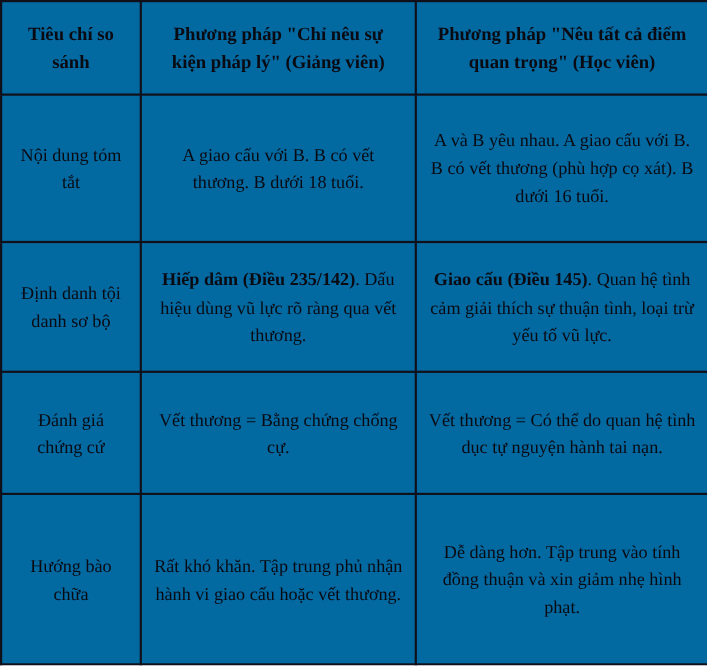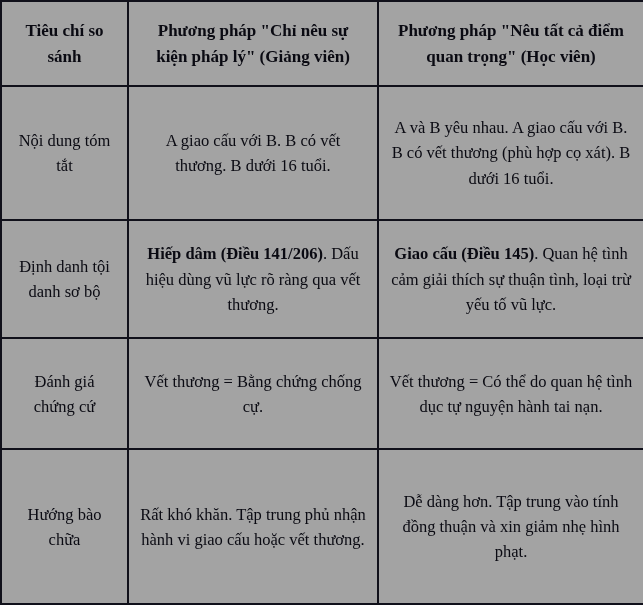--- a/index.html
+++ b/index.html
@@ -20,21 +20,21 @@
     width: 643px;
     height: 605px;
     border-collapse: collapse;
     table-layout: fixed;
     background: #f7f8fc;
   }
 
   .comparison-table td,
   .comparison-table th {
     border: 2px solid #10101a;
-    background: #a3a3a3;
+    background: #0369a1;
     text-align: center;
     vertical-align: middle;
     padding: 6px 10px;
     line-height: 1.52;
     font-size: 16.5px;
     font-weight: normal;
     box-sizing: border-box;
   }
 
   
@@ -83,27 +83,27 @@
     <tr class="header-row row-header">
       <th class="header-cell">Tiêu chí so sánh</th>
       <th class="header-cell">Phương pháp "Chỉ nêu sự kiện pháp lý" (Giảng viên)</th>
       <th class="header-cell">Phương pháp "Nêu tất cả điểm quan trọng" (Học viên)</th>
     </tr>
   </thead>
   <tbody>
 
     <tr class="row-summary">
       <td class="criteria-cell">Nội dung tóm tắt</td>
-      <td class="content-cell"><span class="lead"></span><span class="cell-text-inline">A giao cấu với B. B có vết thương. B dưới 16 tuổi.</span></td>
+      <td class="content-cell"><span class="lead"></span><span class="cell-text-inline">A giao cấu với B. B có vết thương. B dưới 18 tuổi.</span></td>
       <td class="content-cell"><span class="lead"></span><span class="cell-text-inline">A và B yêu nhau. A giao cấu với B. B có vết thương (phù hợp cọ xát). B dưới 16 tuổi.</span></td>
     </tr>
 
     <tr class="row-charge">
       <td class="criteria-cell">Định danh tội danh sơ bộ</td>
-      <td class="content-cell"><span class="lead">Hiếp dâm (Điều 141/206)</span><span class="cell-text-inline">. Dấu hiệu dùng vũ lực rõ ràng qua vết thương.</span></td>
+      <td class="content-cell"><span class="lead">Hiếp dâm (Điều 235/142)</span><span class="cell-text-inline">. Dấu hiệu dùng vũ lực rõ ràng qua vết thương.</span></td>
       <td class="content-cell"><span class="lead">Giao cấu (Điều 145)</span><span class="cell-text-inline">. Quan hệ tình cảm giải thích sự thuận tình, loại trừ yếu tố vũ lực.</span></td>
     </tr>
 
     <tr class="row-evidence">
       <td class="criteria-cell">Đánh giá chứng cứ</td>
       <td class="content-cell"><span class="lead"></span><span class="cell-text-inline">Vết thương = Bằng chứng chống cự.</span></td>
       <td class="content-cell"><span class="lead"></span><span class="cell-text-inline">Vết thương = Có thể do quan hệ tình dục tự nguyện hành tai nạn.</span></td>
     </tr>
 
     <tr class="row-defense">

